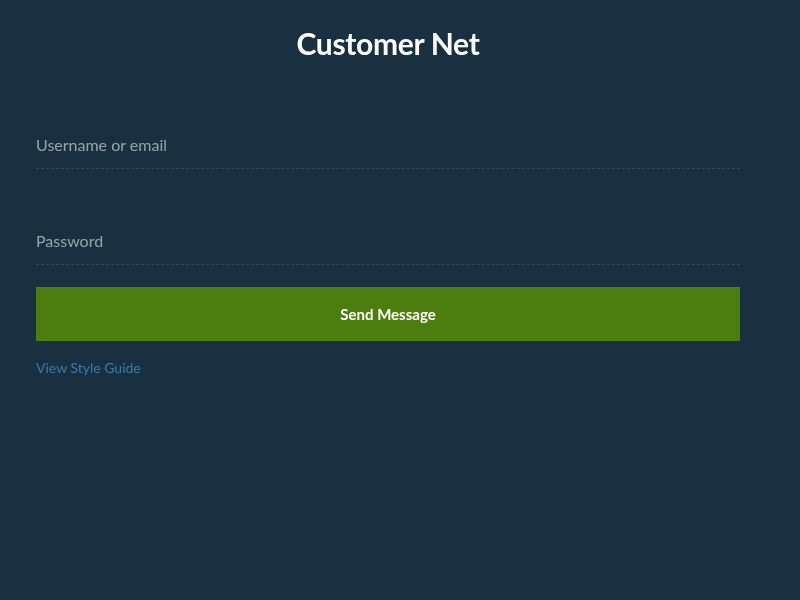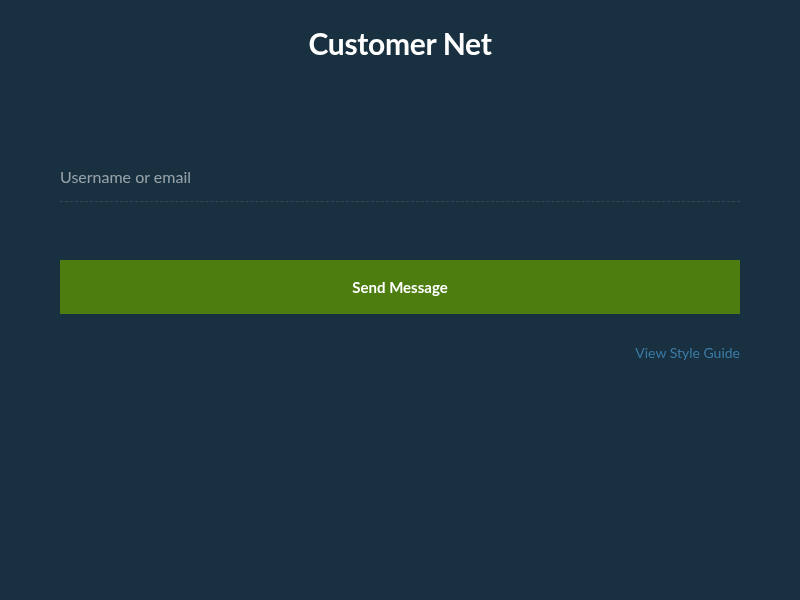--- a/index.html
+++ b/index.html
@@ -10,21 +10,21 @@
     body {
       width: 800px;
       height: 600px;
       background-color: #18303f;
       font-family: 'Lato', 'Helvetica Neue', Helvetica, Arial, sans-serif;
       color: #fff;
       overflow: hidden;
     }
     .container {
       width: 100%;
-      padding: 25px 60px 0 60px;
+      padding: 25px 60px 0 36px;
     }
     .title {
       text-align: center;
       font-size: 30px;
       font-weight: 700;
       color: #fff;
       margin-bottom: 70px;
       letter-spacing: -0.3px;
     }
     .form-group {
@@ -32,64 +32,66 @@
     }
     .form-group.last {
       margin-bottom: 22px;
     }
     .input-field {
       width: 100%;
       background: transparent;
       border: none;
       border-bottom: 1px dashed rgba(255, 255, 255, 0.12);
       color: rgba(255, 255, 255, 0.6);
-      font-size: 20px;
+      font-size: 16px;
       padding: 4px 0 14px 0;
       outline: none;
       font-family: inherit;
-      margin-top: 28px;
     }
     .input-field::placeholder {
       color: rgba(255, 255, 255, 0.55);
       font-size: 16px;
     }
     .submit-button {
       width: 100%;
       background-color: #4d7c0f;
       color: #fff;
       border: none;
       padding: 18px 0;
       font-size: 15px;
       font-weight: 700;
       cursor: pointer;
       font-family: inherit;
     }
     .footer-link-wrap {
-      text-align: right;
-      margin-top: 28px;
+      text-align: left;
+      margin-top: 16px;
     }
     .footer-link {
       color: #3b7ba8;
       font-size: 14px;
       text-decoration: none;
       cursor: pointer;
     }
   </style>
 </head>
 <body>
 
 <div class="container">
   <h1 class="title">Customer Net</h1>
 
   <form>
     <div class="form-group">
       <input type="text" class="input-field" placeholder="Username or email" style="">
     </div>
 
 
+    <div class="form-group last">
+      <input type="password" class="input-field" placeholder="Password" style="">
+    </div>
 
     <button type="submit" class="submit-button">Send Message</button>
   </form>
 
   <div class="footer-link-wrap">
     <a class="footer-link">View Style Guide</a>
   </div>
 </div>
 
 </body></html>

